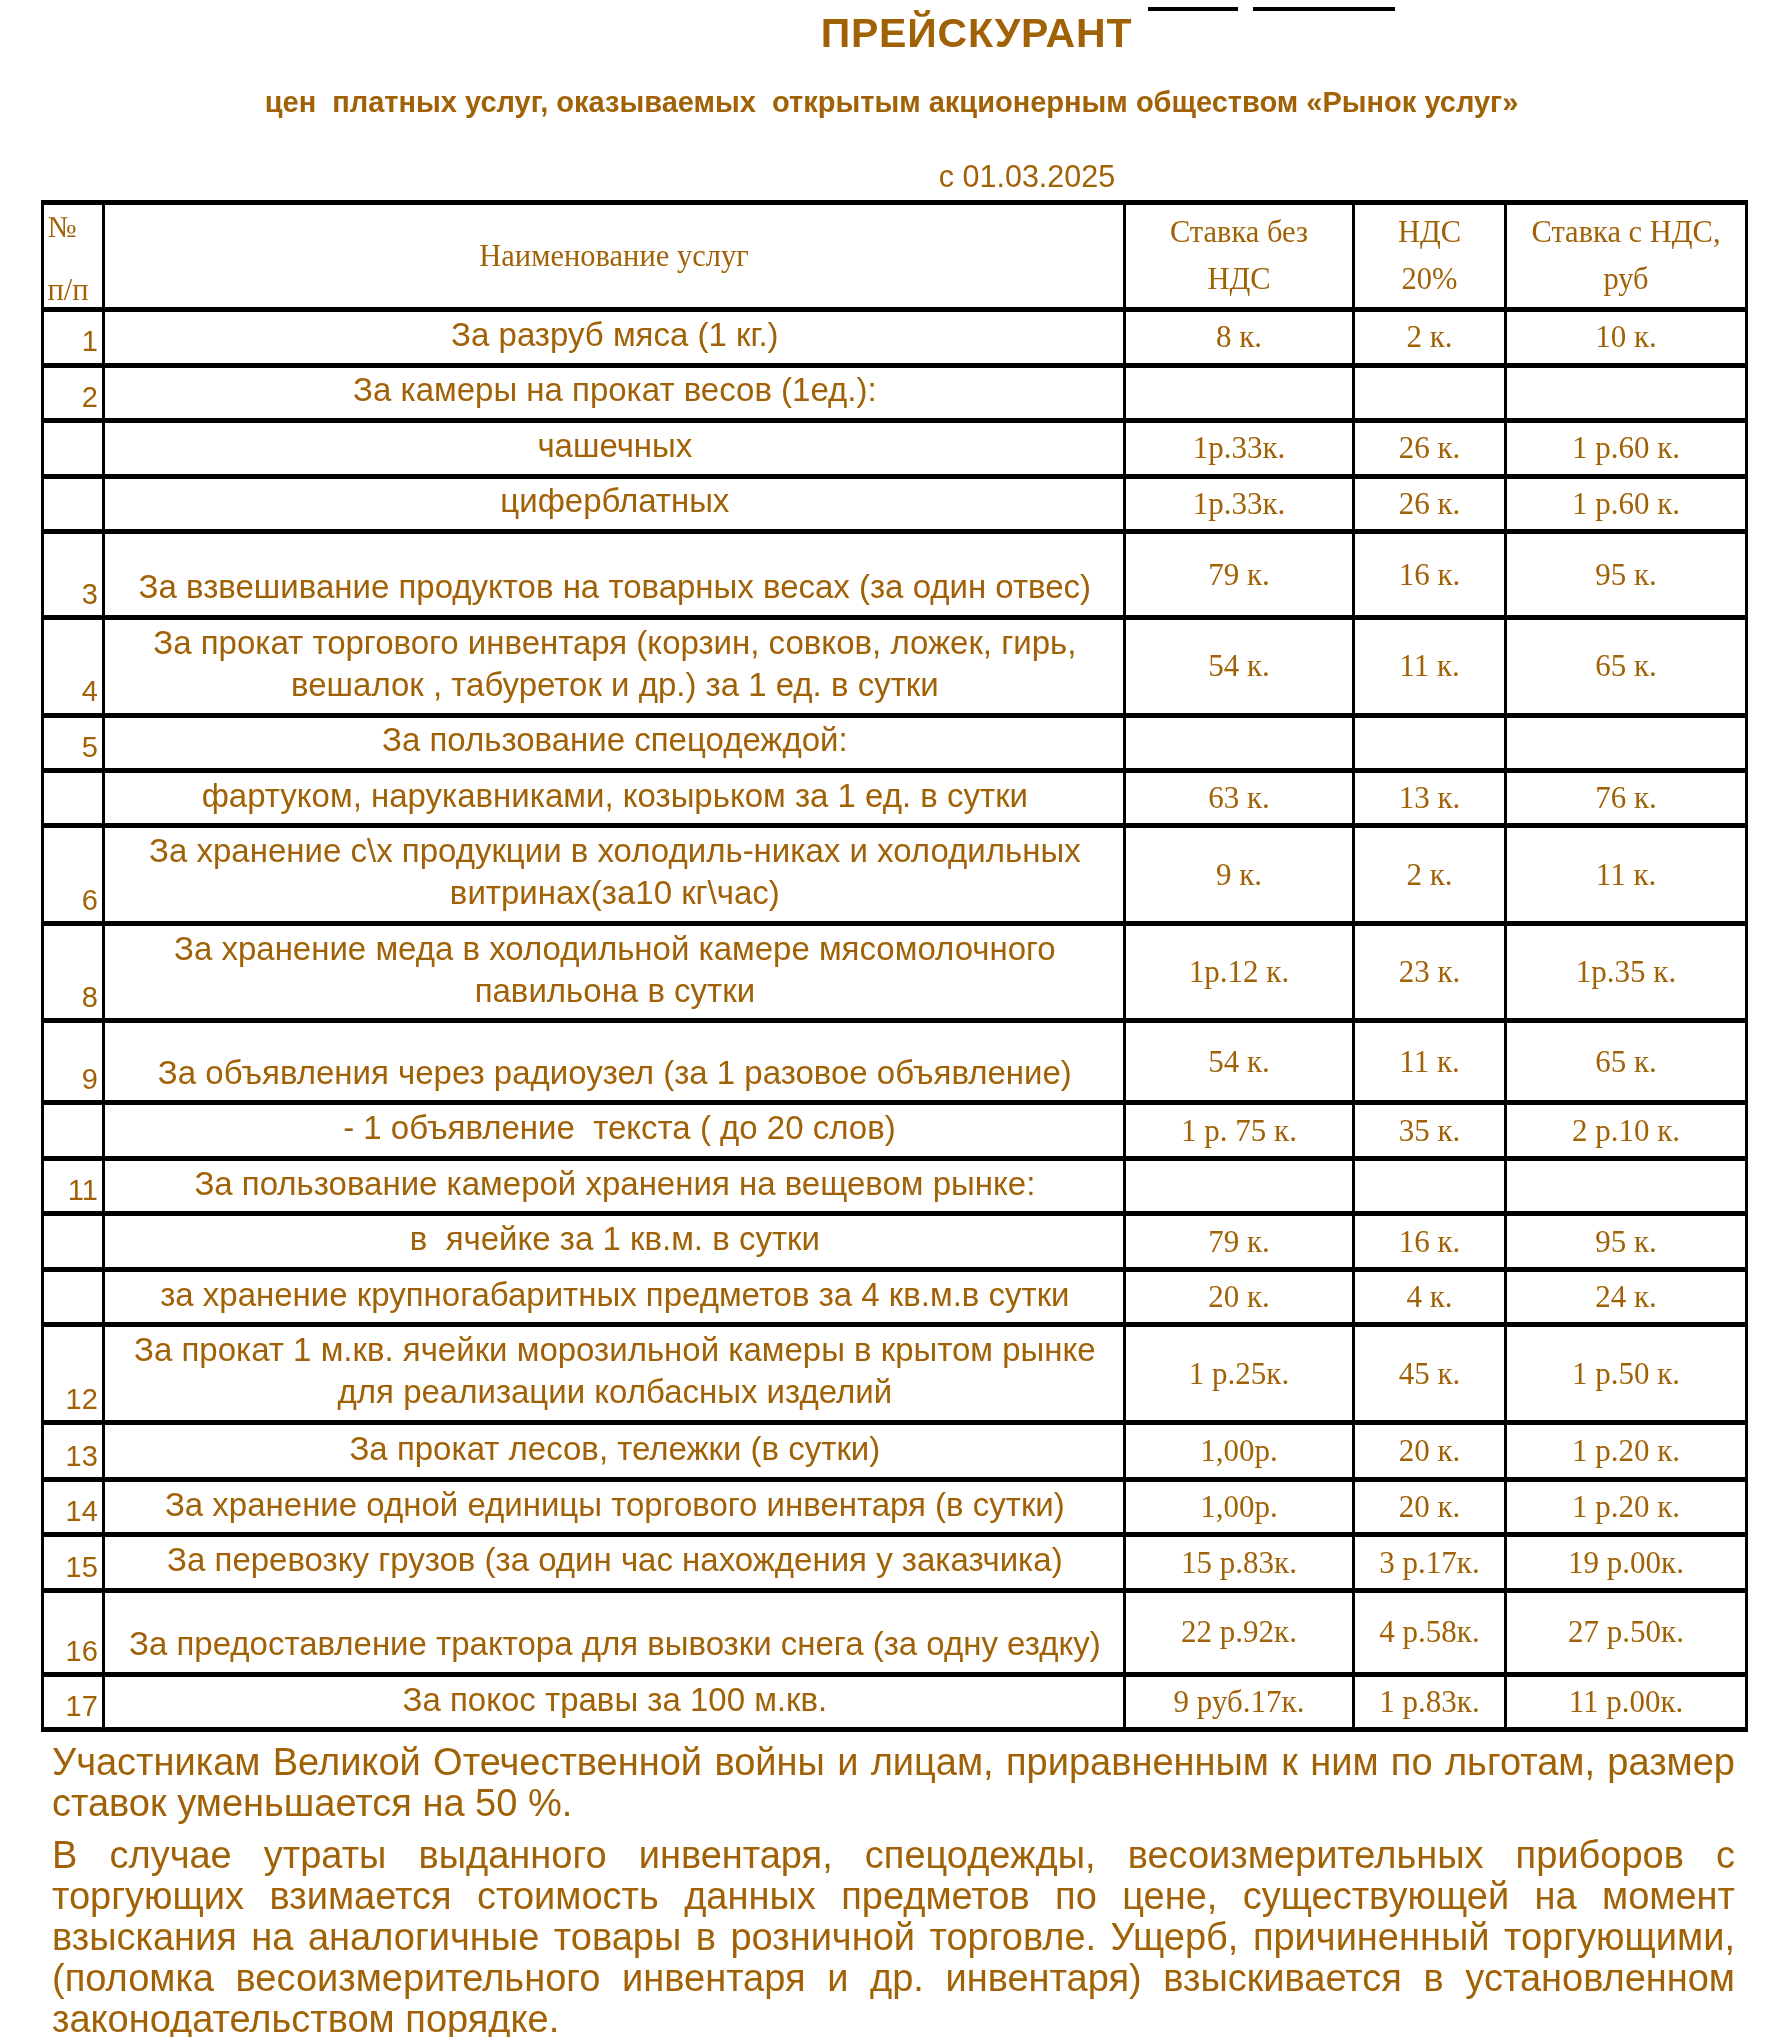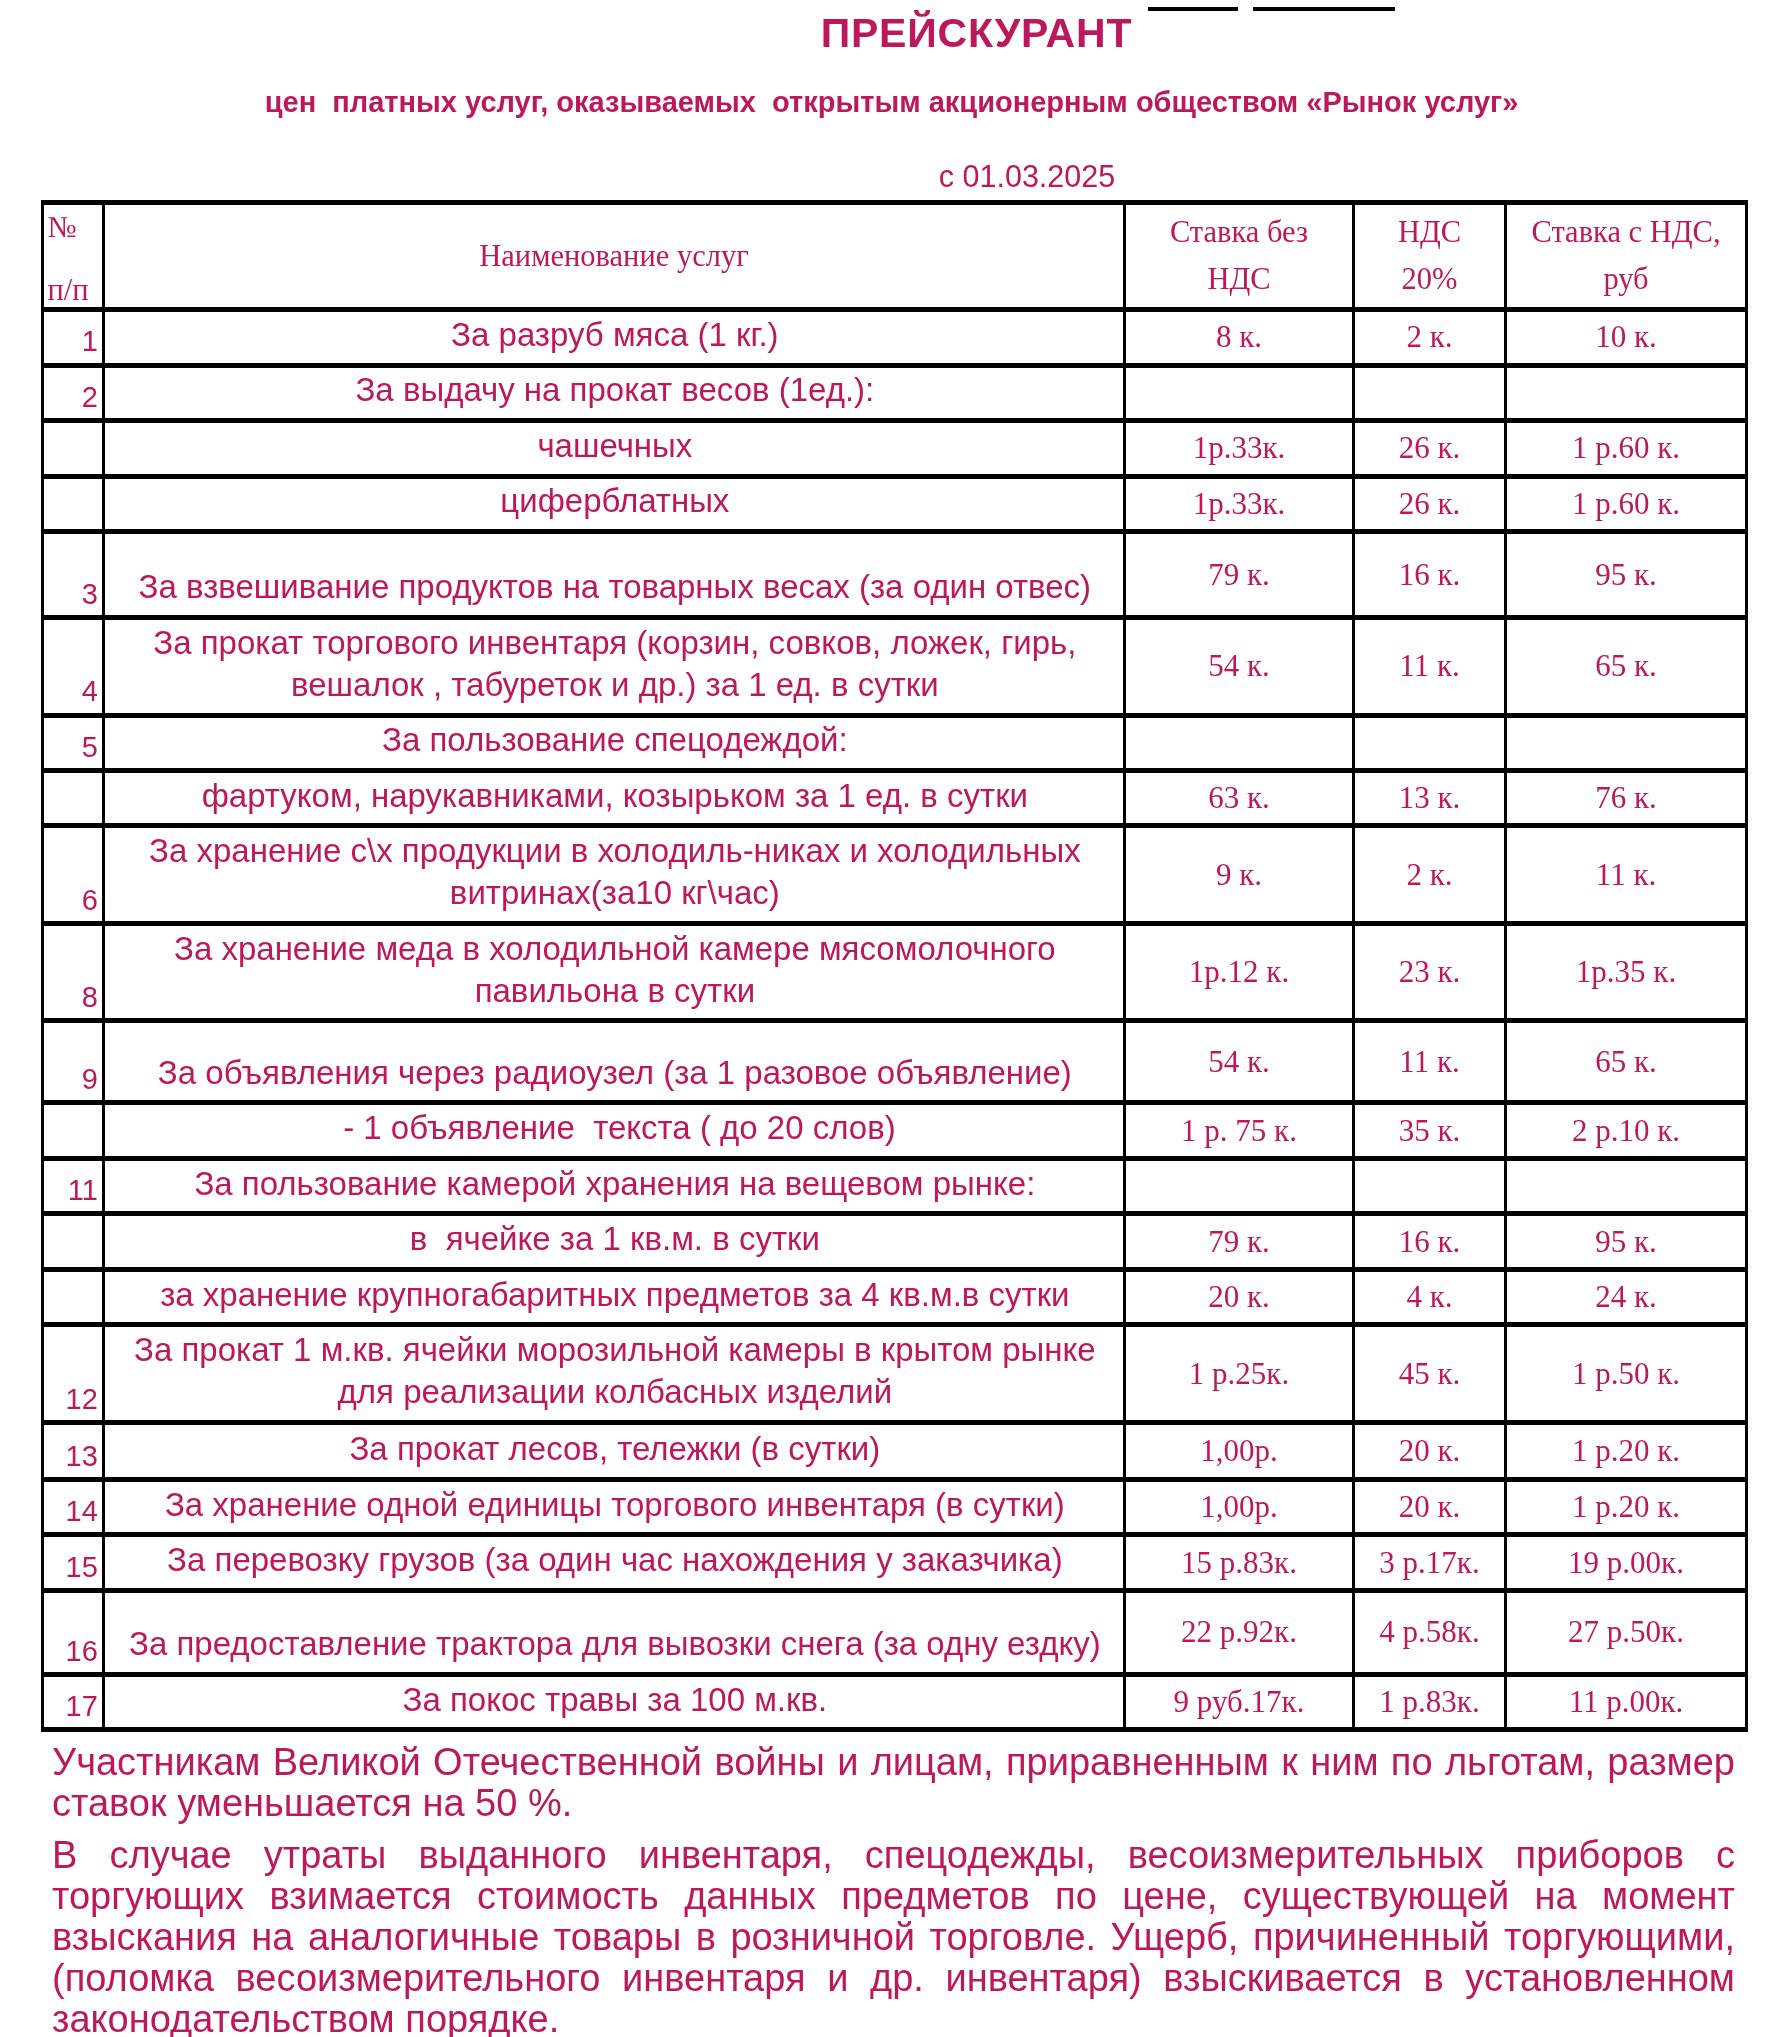--- a/index.html
+++ b/index.html
@@ -1,16 +1,16 @@
 <!DOCTYPE html>
 <html style="font-size:13.6px"><head>
 <meta charset="utf-8">
 <style>
   html,body{margin:0;padding:0;background:#fff;}
-  .page{position:relative;width:1783px;height:2037px;background:#ffffff;color:#be185d;
+  .page{position:relative;width:1783px;height:2037px;background:#ffffff;color:#a16207;
         font-family:"Liberation Sans",sans-serif;overflow:hidden;}
 
   
   .rule{position:absolute;top:6.8px;height:4.2px;background:#000;}
   .rule-1{left:1148px;width:90px;}
   .rule-2{left:1253px;width:142px;}
 
   
   .title{position:absolute;top:10.2px;left:0;width:100%;margin:0;text-align:center;text-indent:170px;
          font-size:41px;font-weight:bold;letter-spacing:0.8px;}
@@ -83,21 +83,21 @@
     <tbody>
       <tr style="height:44px">
         <td class="c-num">1</td>
         <td class="c-name">За разруб мяса (1 кг.)</td>
         <td class="c-val">8 к.</td>
         <td class="c-val">2 к.</td>
         <td class="c-val">10 к.</td>
       </tr>
       <tr style="height:48px">
         <td class="c-num">2</td>
-        <td class="c-name">За выдачу на прокат весов (1ед.):</td>
+        <td class="c-name">За камеры на прокат весов (1ед.):</td>
         <td class="c-val"></td>
         <td class="c-val"></td>
         <td class="c-val"></td>
       </tr>
       <tr style="height:45px">
         <td class="c-num"></td>
         <td class="c-name">чашечных</td>
         <td class="c-val">1р.33к.</td>
         <td class="c-val">26 к.</td>
         <td class="c-val">1 р.60 к.</td>

